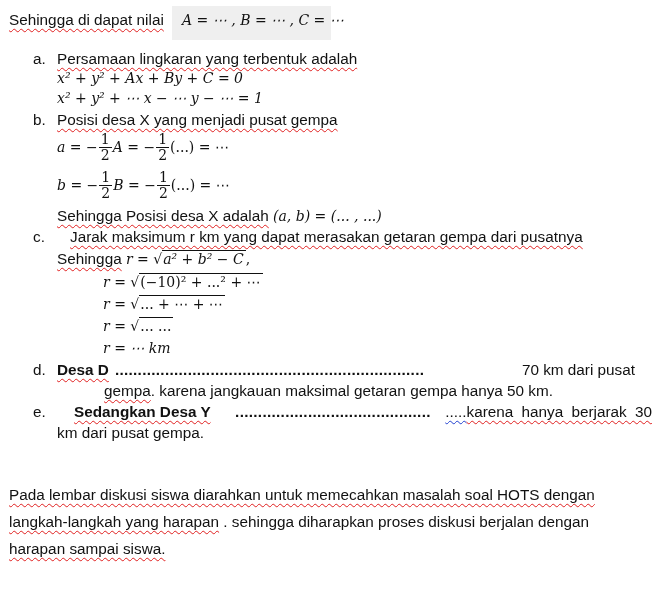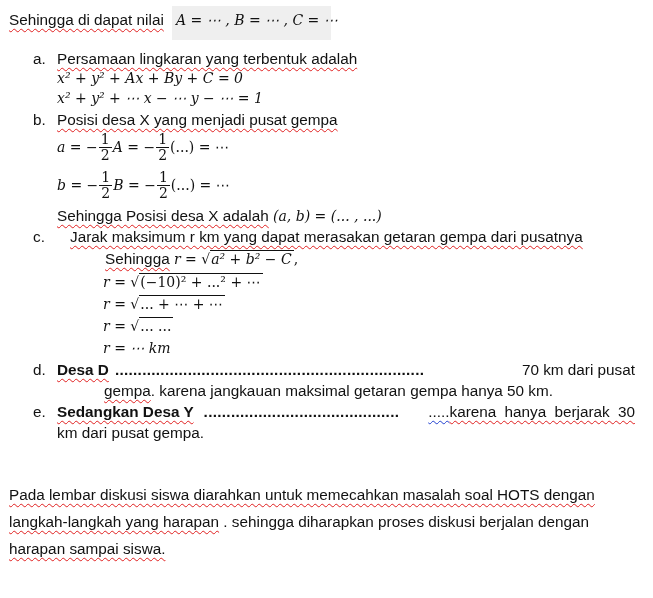--- a/index.html
+++ b/index.html
@@ -20,21 +20,21 @@
   .sqrt .rad { border-top: 1px solid #111; padding: 0 2px 0 1px; }
   b { font-weight: bold; }
   .marker { position: absolute; left: 33px; }
 </style>
 </head>
 <body>
 
 <div class="mathzone"></div>
 <div class="abs" style="left:9px; top:11px;">
   <span class="sq">Sehingga di dapat nilai</span>
-  <span class="math" style="margin-left:8px;">A = ⋯ , B = ⋯ , C = ⋯</span>
+  <span class="math" style="margin-left:14px;">A = ⋯ , B = ⋯ , C = ⋯</span>
 </div>
 
 <div class="abs marker" style="top:50px;">a.</div>
 <div class="abs sq" style="left:57px; top:50px;">Persamaan lingkaran yang terbentuk adalah</div>
 <div class="abs math" style="left:57px; top:70px;">x² + y² + Ax + By + C = 0</div>
 <div class="abs math" style="left:57px; top:90px;">x² + y² + ⋯ x − ⋯ y − ⋯ = 1</div>
 
 <div class="abs marker" style="top:111px;">b.</div>
 <div class="abs sq" style="left:57px; top:111px;">Posisi desa X yang menjadi pusat gempa</div>
 
@@ -44,21 +44,21 @@
 <div class="abs math" style="left:57px; top:170px;">
   <span>b = −</span><span class="frac"><span class="num">1</span><span>2</span></span><span>B = −</span><span class="frac"><span class="num">1</span><span>2</span></span><span class="up">(...) = ⋯</span>
 </div>
 <div class="abs" style="left:57px; top:207px;">
   <span class="sq">Sehingga Posisi desa X adalah</span>
   <span class="math">(a, b) = (... , ...)</span>
 </div>
 
 <div class="abs marker" style="top:228px;">c.</div>
 <div class="abs sq" style="left:70px; top:228px;">Jarak maksimum r km yang dapat merasakan getaran gempa dari pusatnya</div>
-<div class="abs" style="left:57px; top:250px;margin-left:48px;">
+<div class="abs" style="left:57px; top:250px;">
   <span class="sq">Sehingga</span>
   <span class="math"><span>r = </span><span class="sqrt"><span class="up">√</span><span class="rad">a² + b² − C</span></span><span class="up">,</span></span>
 </div>
 <div class="abs math" style="left:103px; top:274px;">
   <span>r = </span><span class="sqrt"><span class="up">√</span><span class="rad up">(−10)² + ...² + ⋯</span></span>
 </div>
 <div class="abs math" style="left:103px; top:296px;">
   <span>r = </span><span class="sqrt"><span class="up">√</span><span class="rad up">... + ⋯ + ⋯</span></span>
 </div>
 <div class="abs math" style="left:103px; top:318px;">
@@ -70,21 +70,21 @@
 <div class="abs" style="left:57px; top:361px; width:578px; display:flex;">
   <b class="sq">Desa D</b>
   <b style="flex:1; overflow:hidden; margin-left:6px; letter-spacing:0.3px;">....................................................................</b>
   <span><span>70 km dari pusat</span></span>
 </div>
 <div class="abs" style="left:57px; top:382px;margin-left:47px;">
   <span class="sq">gempa</span><span>. karena jangkauan maksimal getaran gempa hanya 50 km.</span>
 </div>
 
 <div class="abs marker" style="top:403px;">e.</div>
-<div class="abs" style="left:57px; top:403px; width:578px; display:flex;">
+<div class="abs" style="left:74px; top:403px; width:578px; display:flex;text-align:center;">
   <b class="sq">Sedangkan Desa Y</b>
   <b style="flex:1; overflow:hidden; margin-left:10px; letter-spacing:0.3px;">...........................................</b>
   <span class="sqb">.....</span>
   <span class="sq" style="word-spacing:4px;">karena hanya berjarak 30</span>
 </div>
 <div class="abs" style="left:57px; top:424px;">km dari pusat gempa.</div>
 
 <div class="abs sq" style="left:9px; top:486px;">Pada lembar diskusi siswa diarahkan untuk memecahkan masalah soal HOTS dengan</div>
 <div class="abs" style="left:9px; top:513px;">
   <span class="sq">langkah-langkah yang </span><span class="sq">harapan</span><span> . sehingga diharapkan proses diskusi berjalan dengan</span>

